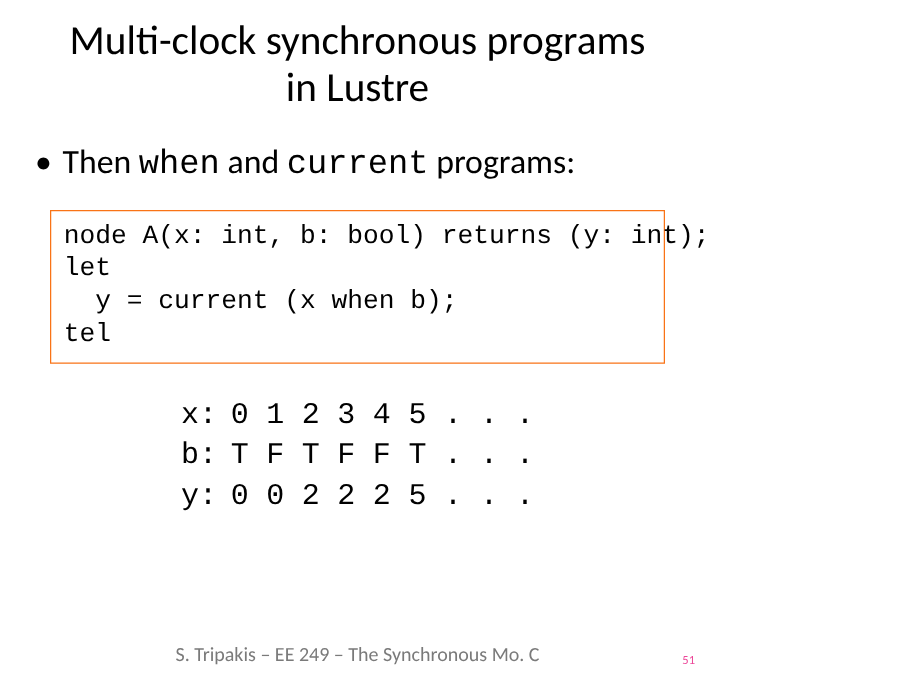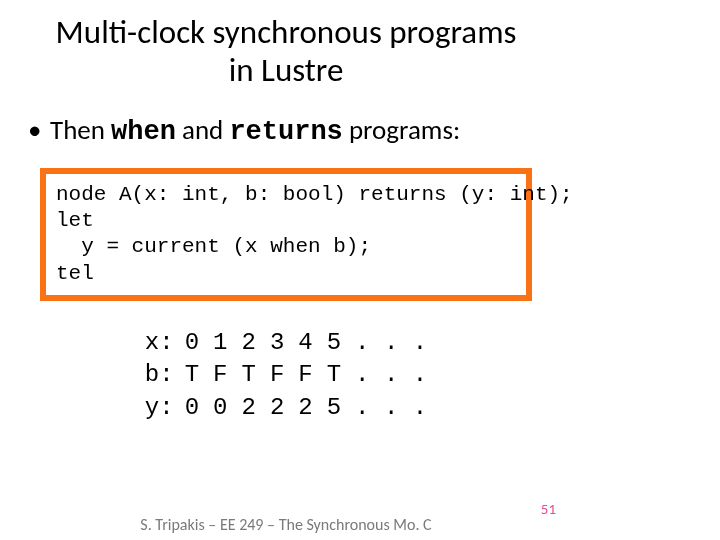--- a/index.html
+++ b/index.html
@@ -37,25 +37,25 @@
   }
   .bullet::before {
     content: "•";
     position: absolute;
     left: 0;
     top: 0;
     font-size: 27px;
   }
   .mono-b {
     font-family: "Courier New", monospace;
-    font-weight: bold;
+    font-weight: normal;
   }
   .code-box {
     margin: 10px 40px 0 40px;
-    border: 6px solid #f97316;
+    border: 1px solid #f97316;
     padding: 8px 26px 8px 10px;
     font-family: "Courier New", monospace;
     font-size: 21px;
     line-height: 1.25;
     white-space: pre;
   }
   .trace-wrap {
     margin-top: 26px;
     display: flex;
     justify-content: center;
@@ -81,34 +81,34 @@
     bottom: 6px;
     left: 0;
     width: 100%;
     text-align: center;
     font-size: 16px;
     color: #7a7a7a;
   }
   .pagenum {
     position: absolute;
     right: 16px;
-    bottom: 22px;
-    font-size: 15px;
+    bottom: 6px;
+    font-size: 10px;
     color: #ec4899;
   }
 </style>
 </head>
 <body>
 <div class="slide">
 
   <div class="title">Multi-clock synchronous programs in Lustre</div>
 
   <div class="bullets">
     <div class="bullet">
-      <span>Then </span><span class="mono-b">when</span><span> and </span><span class="mono-b">returns</span><span> programs:</span>
+      <span>Then </span><span class="mono-b">when</span><span> and </span><span class="mono-b">current</span><span> programs:</span>
     </div>
   </div>
 
   <div class="code-box">node A(x: int, b: bool) returns (y: int);
 let
   y = current (x when b);
 tel</div>
 
   <div class="trace-wrap">
     <table class="trace">

